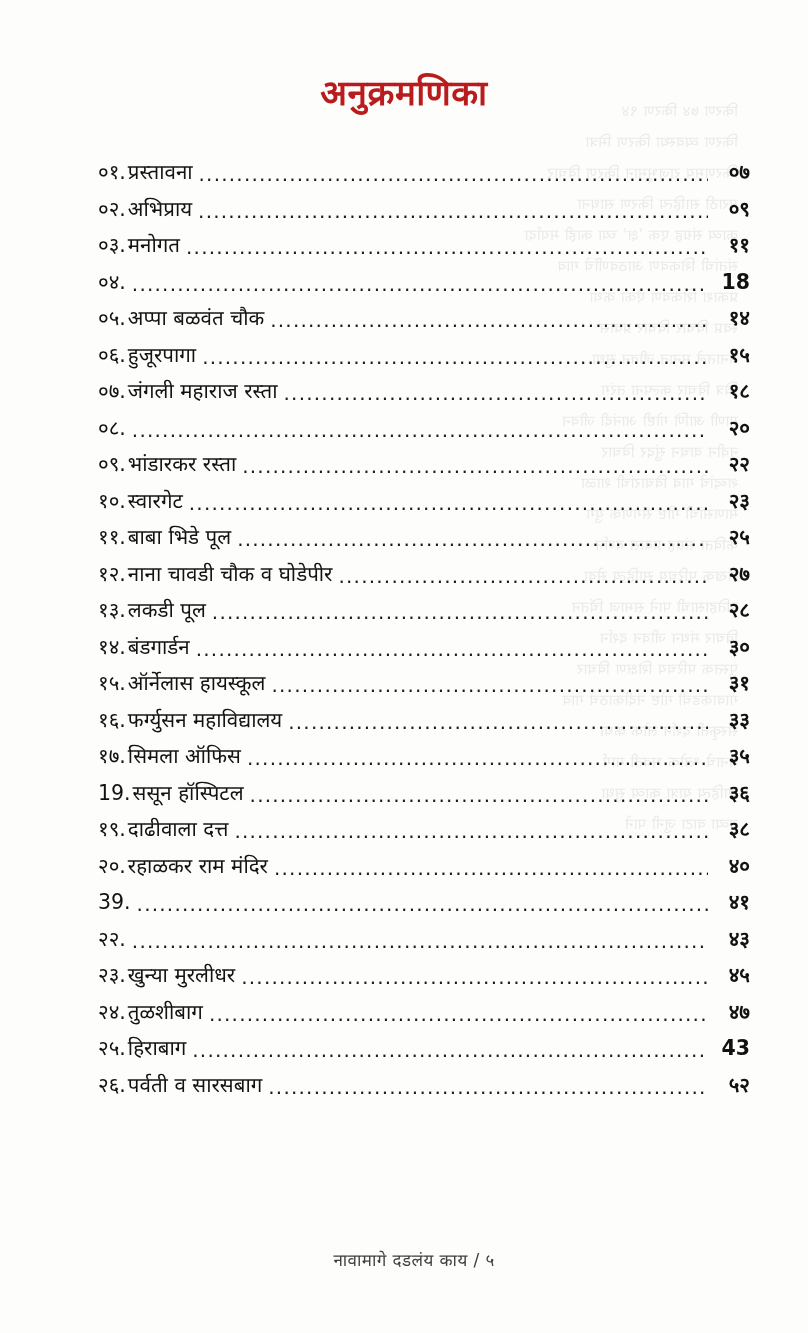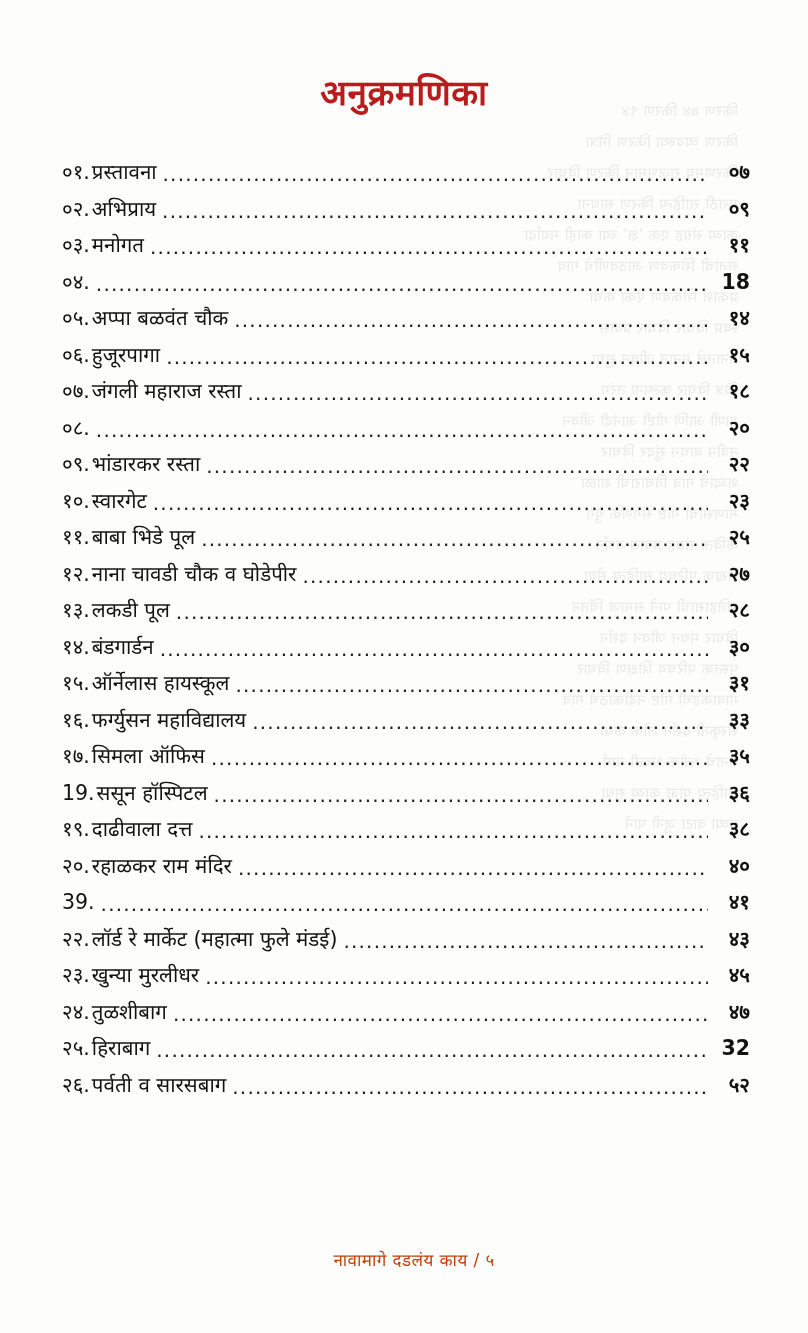--- a/index.html
+++ b/index.html
@@ -61,20 +61,21 @@
 
   .toc-row {
     display: flex;
     align-items: flex-end;
     font-family: "DejaVu Sans", sans-serif;
     font-size: 20.5px;
     line-height: 25px;
     color: #121212;
     margin-bottom: 11.5px;
     white-space: nowrap;
+    margin-left: 36px;
   }
 
   .toc-num {
     flex: 0 0 auto;
   }
   .toc-label {
     flex: 0 0 auto;
     padding-left: 2px;
   }
   .toc-dots {
@@ -95,21 +96,21 @@
   }
 
   .footer {
     position: absolute;
     bottom: 62px;
     left: 0;
     right: 0;
     text-align: center;
     font-family: "DejaVu Sans", sans-serif;
     font-size: 17px;
-    color: #c2410c;
+    color: #404040;
     letter-spacing: 0.4px;
     padding-left: 20px;
   }
 </style>
 </head>
 <body>
 
 <div class="page">
 
   <div class="bleed" id="bleed">
@@ -260,41 +261,40 @@
         <span class="toc-dots">............................................................................................................</span>
         <span class="toc-page">४०</span>
       </div>
       <div class="toc-row">
         <span class="toc-num">39.</span>
         <span class="toc-dots">............................................................................................................</span>
         <span class="toc-page">४१</span>
       </div>
       <div class="toc-row">
         <span class="toc-num">२२.</span>
-        <span class="toc-label">लॉर्ड रे मार्केट (महात्मा फुले मंडई)</span>
         <span class="toc-dots">............................................................................................................</span>
         <span class="toc-page">४३</span>
       </div>
       <div class="toc-row">
         <span class="toc-num">२३.</span>
         <span class="toc-label">खुन्या मुरलीधर</span>
         <span class="toc-dots">............................................................................................................</span>
         <span class="toc-page">४५</span>
       </div>
       <div class="toc-row">
         <span class="toc-num">२४.</span>
         <span class="toc-label">तुळशीबाग</span>
         <span class="toc-dots">............................................................................................................</span>
         <span class="toc-page">४७</span>
       </div>
       <div class="toc-row">
         <span class="toc-num">२५.</span>
         <span class="toc-label">हिराबाग</span>
         <span class="toc-dots">............................................................................................................</span>
-        <span class="toc-page">32</span>
+        <span class="toc-page">43</span>
       </div>
       <div class="toc-row">
         <span class="toc-num">२६.</span>
         <span class="toc-label">पर्वती व सारसबाग</span>
         <span class="toc-dots">............................................................................................................</span>
         <span class="toc-page">५२</span>
       </div>
     </div>
 
   <div class="footer">नावामागे दडलंय काय / ५</div>

